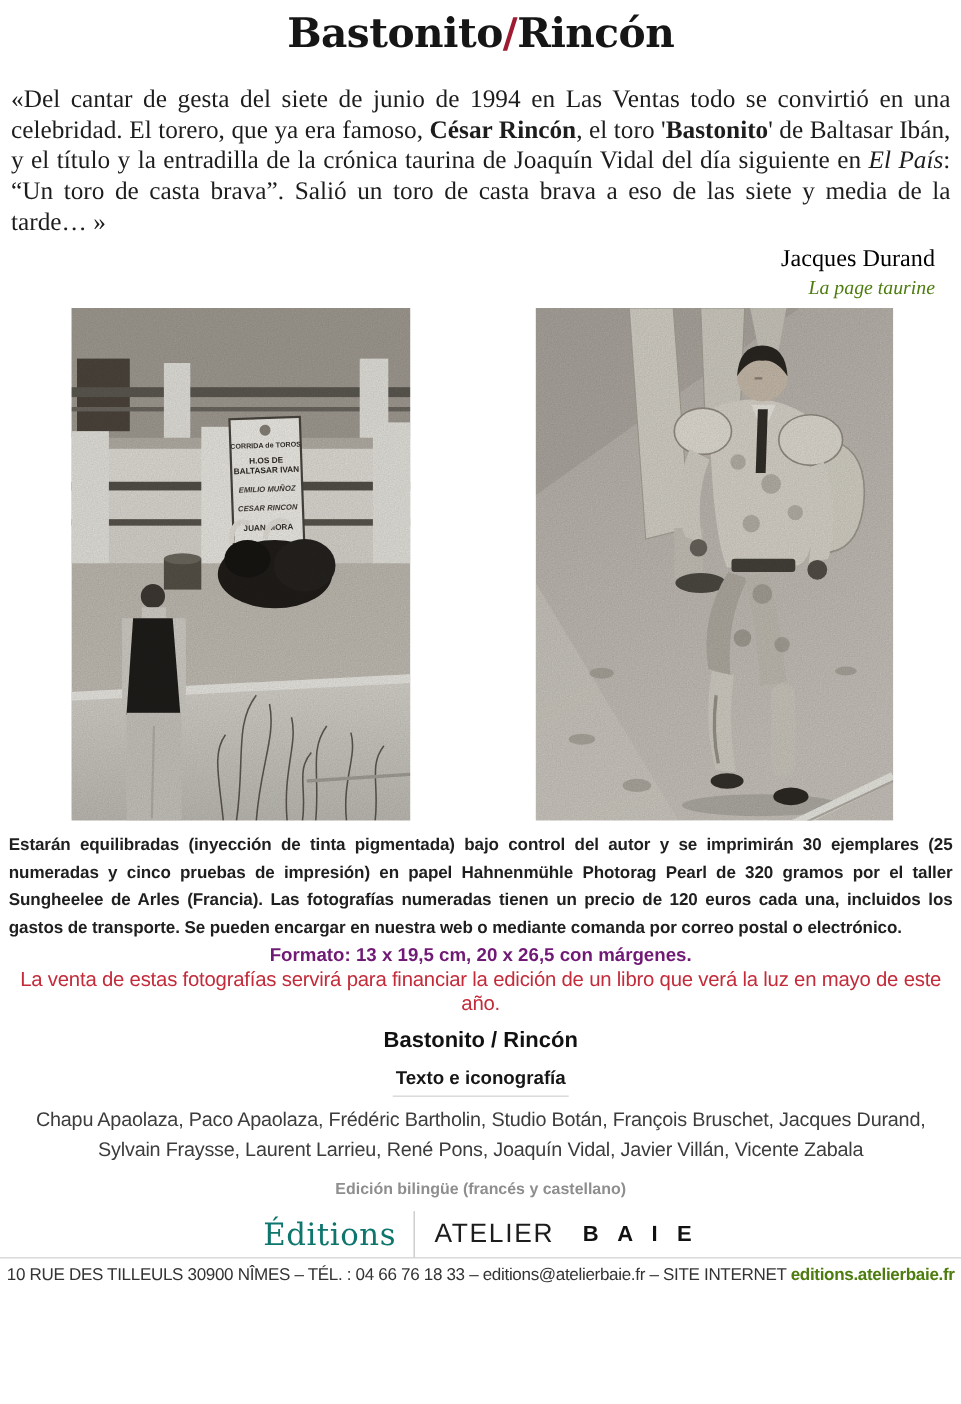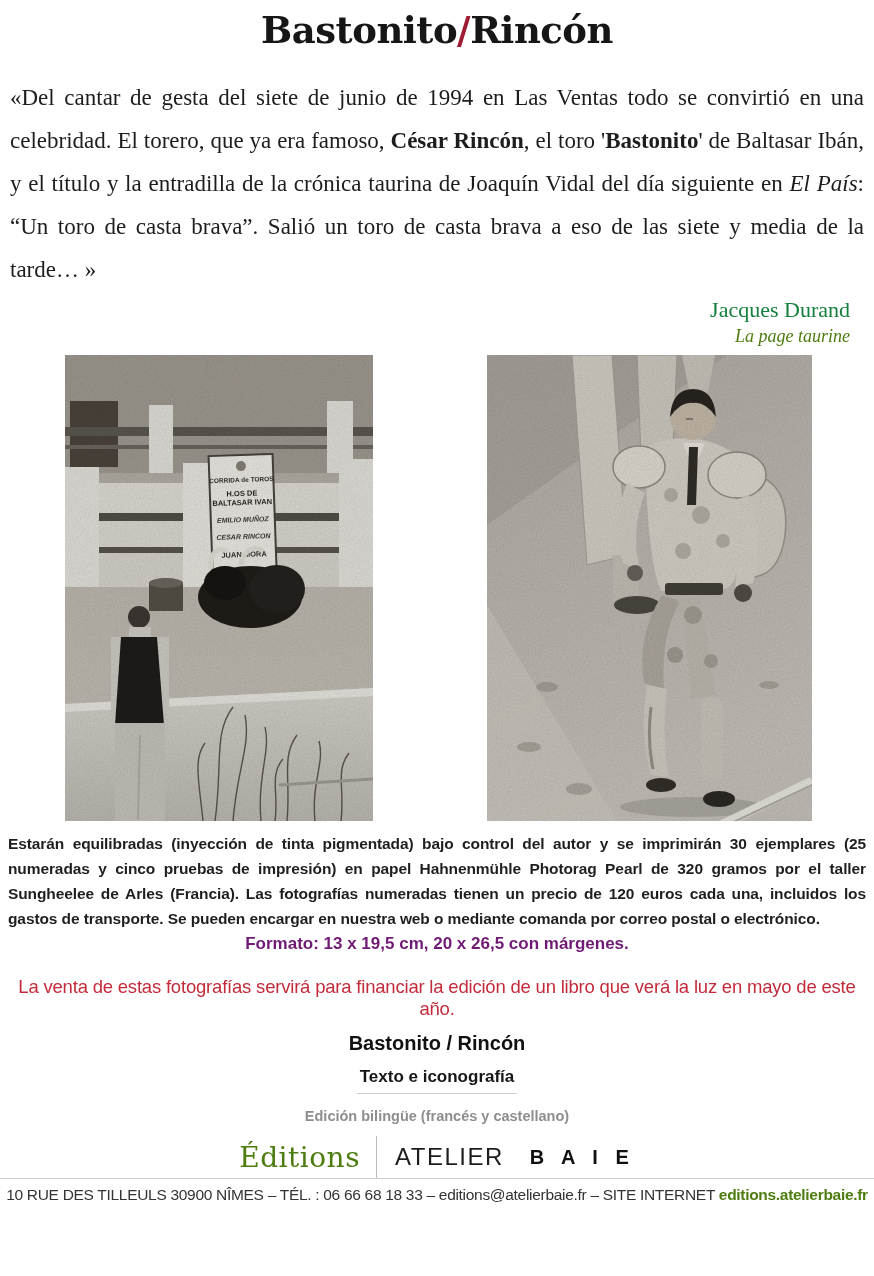--- a/index.html
+++ b/index.html
@@ -10,49 +10,49 @@
   }
   
   .title{
     margin-top:8px;text-align:center;
     font-family:"DejaVu Serif",serif;font-weight:700;
     font-size:37px;letter-spacing:-0.5px;color:#161616;
   }
   
   .quote{
     margin:24px 10px 0 10px;text-align:justify;
-    font-family:"Liberation Serif",serif;font-size:23px;line-height:43px;
+    font-family:"Liberation Serif",serif;font-size:23px;line-height:28px;
     color:#1d1d1d;
   }
   .attribution{margin:6px 24px 0 0;text-align:right;font-family:"Liberation Serif",serif;}
-  .attribution .author{font-size:22px;color:#15803d;}
+  .attribution .author{font-size:22px;color:#000000;}
   .attribution .source{font-size:18px;font-style:italic;color:#4d7c0f;margin-top:3px;}
   
   .photos{display:flex;margin-top:8px;padding-left:65px;gap:114px;}
   .photo{display:block;}
   .photo svg{display:block;}
   
   .intro{
     margin:28px auto 0 auto;max-width:806px;text-align:center;
     font-size:18px;line-height:26px;color:#4b4b4b;letter-spacing:-0.2px;
   }
   .details{
     margin:10px 8px 0 8px;text-align:justify;font-weight:700;
     font-size:15.5px;line-height:25px;color:#1f1f1f;letter-spacing:-0.1px;
   }
   .formato{margin-top:3px;text-align:center;font-weight:700;font-size:17px;color:#701a75;}
-  .venta{margin-top:22px;text-align:center;font-size:18.5px;color:#c32b3a;letter-spacing:-0.2px;}
+  .venta{margin-top:0;text-align:center;font-size:18.5px;color:#c32b3a;letter-spacing:-0.2px;}
   .book-title{margin-top:12px;text-align:center;font-weight:700;font-size:20px;color:#111;}
   .book-subtitle{margin-top:12px;text-align:center;font-weight:700;font-size:17px;color:#161616;}
   .subtitle-rule{width:160px;height:1px;background:#cccccc;margin:6px auto 0 auto;}
   .names{margin:8px auto 0 auto;max-width:820px;text-align:center;font-size:18px;line-height:27px;color:#3c3c3c;letter-spacing:-0.2px;}
   .edition{margin-top:14px;text-align:center;font-weight:700;font-size:14.5px;color:#8e8e8e;}
   
   .logo-row{margin-top:12px;display:flex;justify-content:center;align-items:center;height:42px;}
-  .logo-editions{font-family:"DejaVu Serif",serif;font-size:28px;color:#4d7c0f;margin-right:16px;letter-spacing:0.5px;}
+  .logo-editions{font-family:"DejaVu Serif",serif;font-size:28px;color:#0f766e;margin-right:16px;letter-spacing:0.5px;}
   .logo-divider{width:1px;height:42px;background:#bbbbbb;align-self:flex-end;}
   .logo-atelier{margin-left:18px;font-size:24px;color:#1d1d1d;letter-spacing:1.5px;}
   .logo-baie{margin-left:10px;font-size:20px;font-weight:700;color:#111;letter-spacing:6px;padding-left:16px;}
   
   .footer-rule{border:0;border-top:1px solid #cccccc;margin:0;}
   .footer{
     padding:7px 4px 0 4px;text-align:center;
     font-size:15.5px;color:#333;letter-spacing:-0.3px;white-space:nowrap;
   }
   .footer .site{color:#4d7c0f;font-weight:700;}
@@ -239,29 +239,33 @@
 
   <div class="formato">Formato: 13 x 19,5 cm, 20 x 26,5 con márgenes.</div>
 
   <div class="venta">La venta de estas fotografías servirá para financiar la edición de un libro que verá la luz en mayo de este año.</div>
 
   <div class="book-title">Bastonito / Rincón</div>
 
   <div class="book-subtitle">Texto e iconografía</div>
   <div class="subtitle-rule"></div>
 
+  <div class="names">
+    <div>Chapu Apaolaza, Paco Apaolaza, Frédéric Bartholin, Studio Botán, François Bruschet, Jacques Durand,</div>
+    <div>Sylvain Fraysse, Laurent Larrieu, René Pons, Joaquín Vidal, Javier Villán, Vicente Zabala</div>
+  </div>
 
   <div class="edition">Edición bilingüe (francés y castellano)</div>
 
   <div class="logo-row">
     <span class="logo-editions">Éditions</span>
     <span class="logo-divider"></span>
     <span class="logo-atelier">ATELIER</span>
     <span class="logo-baie">B A I E</span>
   </div>
 
   <hr class="footer-rule">
 
   <div class="footer">
-    <span>10 RUE DES TILLEULS 30900 NÎMES – TÉL. : 06 66 68 18 33 – editions@atelierbaie.fr – SITE INTERNET </span><span class="site">editions.atelierbaie.fr</span>
+    <span>10 RUE DES TILLEULS 30900 NÎMES – TÉL. : 04 66 76 18 33 – editions@atelierbaie.fr – SITE INTERNET </span><span class="site">editions.atelierbaie.fr</span>
   </div>
 
 </div>
 
 </body></html>

